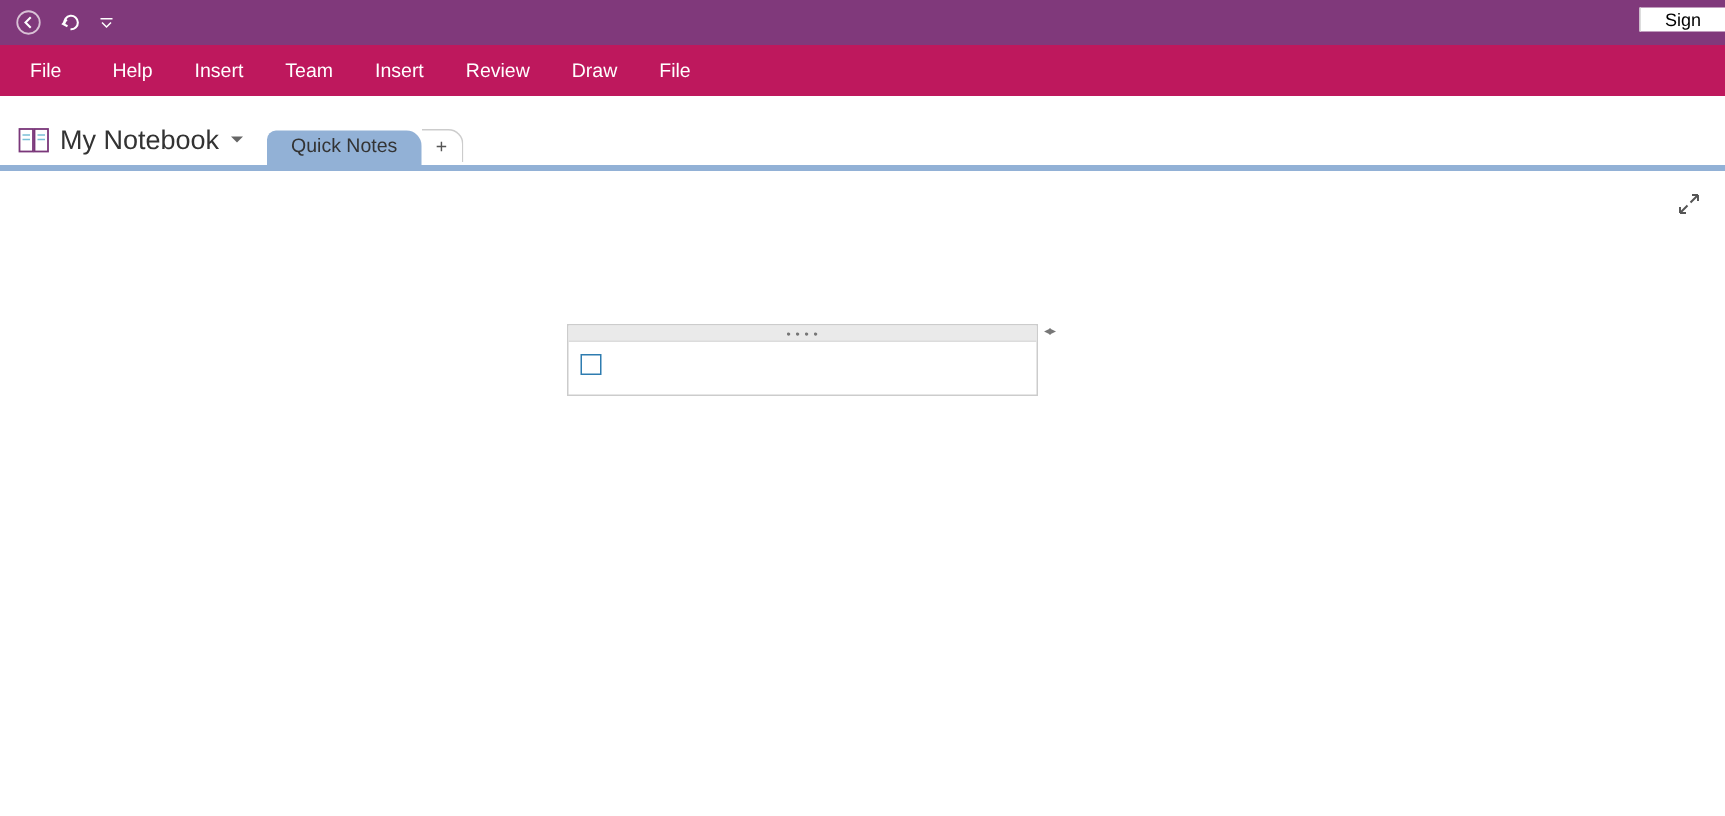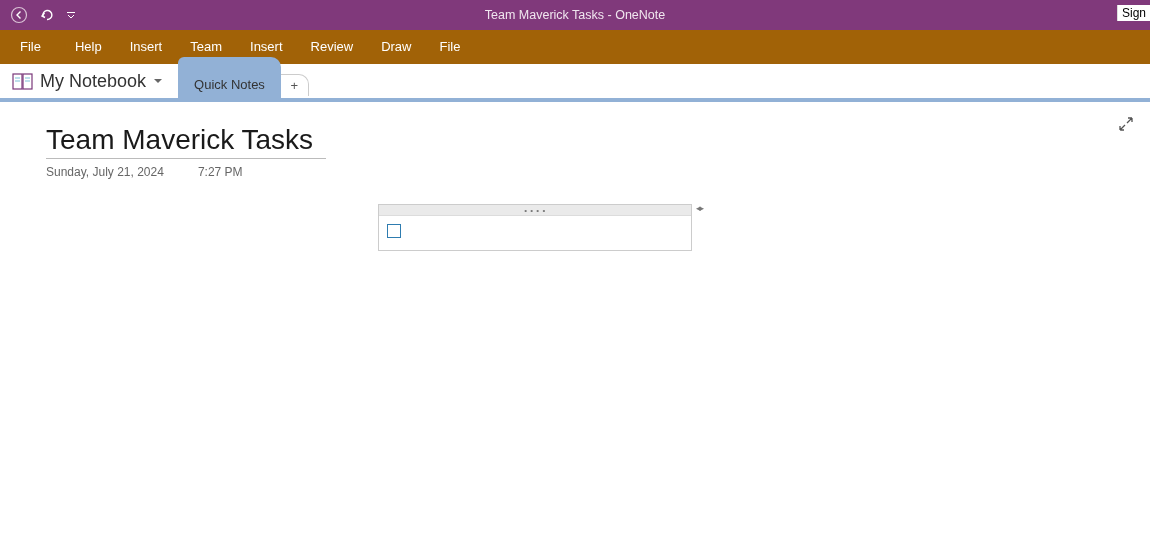--- a/index.html
+++ b/index.html
@@ -43,46 +43,46 @@
       font-size: 12.5px;
       color: #f0e6ef;
     }
     .sign-in {
       position: absolute;
       right: 0;
       top: 5px;
       background: #fff;
       color: #000;
       font-size: 12px;
-      padding: 1px 4px;
+      padding: 1px 16px;
       cursor: pointer;
       border-left: 1px solid #ddd;
     }
     .menubar {
       height: 34px;
-      background: #a16207;
+      background: #be185d;
       display: flex;
       align-items: center;
       padding-left: 18px;
       gap: 0;
     }
     .menu-item {
       color: #fff;
       font-size: 13px;
       padding: 0 14px;
       height: 34px;
       line-height: 34px;
       cursor: pointer;
     }
     .menu-item:first-child {
       padding-left: 2px;
       padding-right: 20px;
     }
     .notebook-bar {
-      height: 38px;
+      height: 50px;
       background: #fff;
       display: flex;
       align-items: flex-end;
       padding-left: 12px;
       border-bottom: 4px solid #92b1d6;
       position: relative;
     }
     .notebook-selector {
       display: flex;
       align-items: center;
@@ -97,21 +97,21 @@
       width: 22px;
       height: 18px;
       display: inline-flex;
       align-items: center;
       justify-content: center;
     }
     .tab {
       background: #92b1d6;
       color: #333;
       font-size: 13px;
-      padding: 20px 16px 6px 16px;
+      padding: 2px 16px 6px 16px;
       border-top-left-radius: 6px;
       border-top-right-radius: 10px;
       cursor: pointer;
       margin-bottom: 0;
       position: relative;
       top: 0;
     }
     .add-tab {
       width: 28px;
       height: 22px;
@@ -224,21 +224,20 @@
         <path d="M6.5 7 L4 10 L7 11.5" fill="none" stroke="#fff" stroke-width="1.4"></path>
       </svg>
     </span>
     <span class="title-icon" style="width:14px;">
       <svg width="12" height="12" viewBox="0 0 12 12">
         <rect x="2" y="3" width="8" height="1" fill="#fff"></rect>
         <path d="M3 6 L6 9 L9 6" fill="none" stroke="#fff" stroke-width="1"></path>
       </svg>
     </span>
   </div>
-  <div class="titlebar-title">Team Maverick Tasks  -  OneNote</div>
   <div class="sign-in">Sign</div>
 </div>
 
 <div class="menubar">
   <div class="menu-item">File</div>
   <div class="menu-item">Help</div>
   <div class="menu-item">Insert</div>
   <div class="menu-item">Team</div>
   <div class="menu-item">Insert</div>
   <div class="menu-item">Review</div>
@@ -270,27 +269,20 @@
 </div>
 
 <div class="page-area">
   <div class="expand-icon">
     <svg width="16" height="16" viewBox="0 0 16 16">
       <path d="M2 14 L7 9 M2 14 L2 10 M2 14 L6 14" fill="none" stroke="#555" stroke-width="1.3"></path>
       <path d="M14 2 L9 7 M14 2 L14 6 M14 2 L10 2" fill="none" stroke="#555" stroke-width="1.3"></path>
     </svg>
   </div>
 
-  <div class="page-title-block">
-    <div class="page-title">Team Maverick Tasks</div>
-    <div class="page-meta">
-      <span>Sunday, July 21, 2024</span>
-      <span>7:27 PM</span>
-    </div>
-  </div>
 
   <div class="content-box">
     <div class="content-box-header">
       <span class="dots">• • • •</span>
       <span class="resize-handle">◂▸</span>
     </div>
     <div class="content-box-body">
       <span class="checkbox"></span>
     </div>
   </div>

